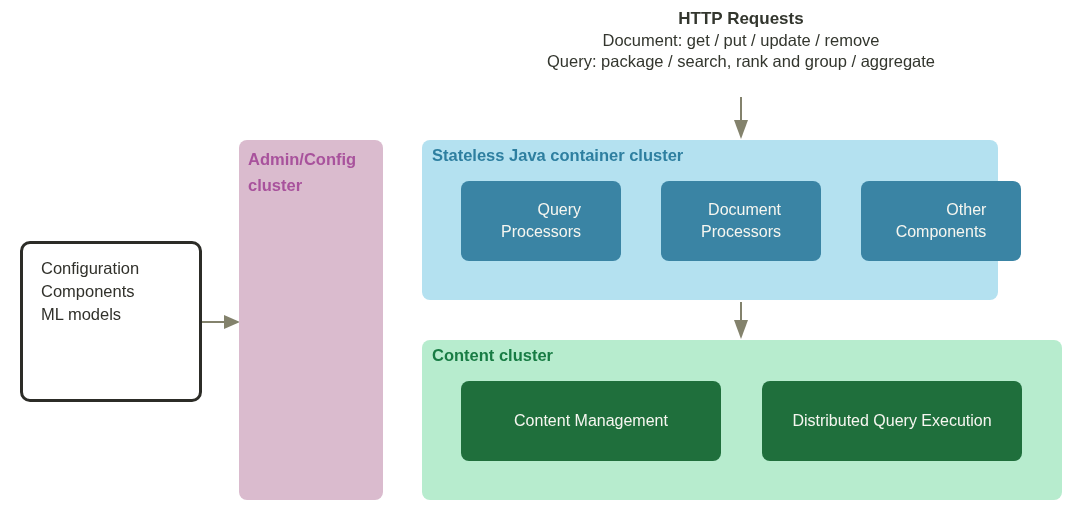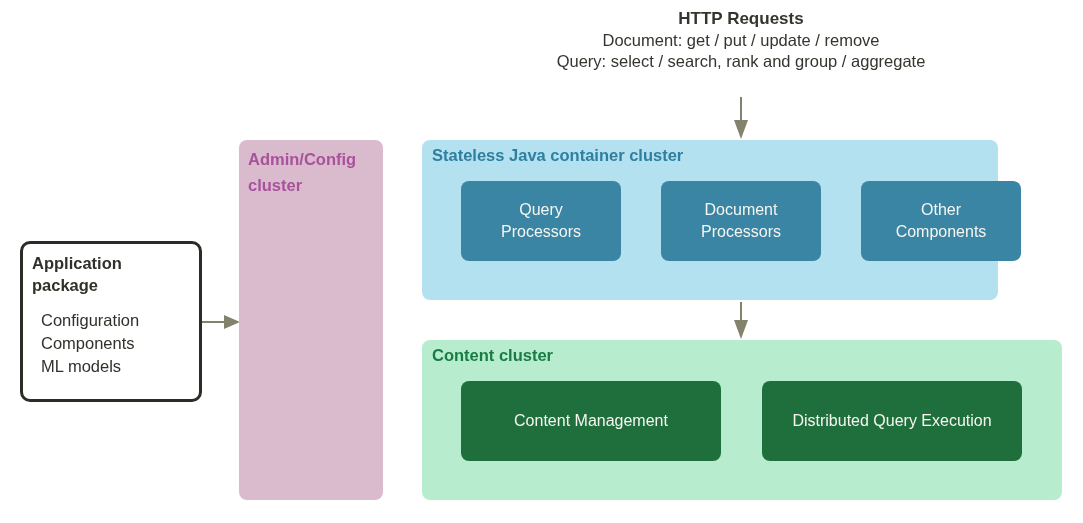--- a/index.html
+++ b/index.html
@@ -34,21 +34,21 @@
   .cluster-title{position:absolute; left:10px; top:6px; font-weight:bold; font-size:16.5px;}
   .blue{background:var(--blue-cluster-bg);}
   .blue .cluster-title{color:var(--blue-cluster-title);}
   .green{background:var(--green-cluster-bg);}
   .green .cluster-title{color:var(--green-cluster-title);}
   .pink{background:var(--pink-cluster-bg);}
   .pink .cluster-title{left:9px; color:var(--pink-cluster-title); line-height:26px;}
 
   
   .comp{position:absolute; top:41px; height:80px; border-radius:8px;
-    display:flex; align-items:center; justify-content:center; text-align:center;
+    display:flex; align-items:center; justify-content:center; text-align:right;
     color:var(--box-text); font-size:16px; line-height:22px;}
   .teal{background:var(--teal-box-bg); width:160px;}
   .dgreen{background:var(--dark-green-box-bg); width:260px;}
 
   .preline{white-space:pre-line;}
 
   
   .app-box{position:absolute; left:20px; top:241px; width:182px; height:161px;
     background:var(--page-bg); border:3px solid var(--app-box-border); border-radius:10px;
     color:var(--app-box-text); font-size:16.5px;}
@@ -56,31 +56,29 @@
   .app-items{margin-top:13px; padding-left:18px; line-height:23px; list-style:none;}
 </style>
 </head>
 <body>
 
 <div class="canvas">
 
   <div class="header-block">
     <div class="title">HTTP Requests</div>
     <div>Document: get / put / update / remove</div>
-    <div>Query: select / search, rank and group / aggregate</div>
+    <div>Query: package / search, rank and group / aggregate</div>
   </div>
 
   <div>
     <div class="v-shaft" style="left:740px; top:97px; height:24px;"></div>
     <div class="v-head" style="left:734px; top:120px;"></div>
   </div>
 
   <div class="app-box">
-    <div class="app-title preline">Application
-package</div>
     <ul class="app-items">
       <li>Configuration</li>
       <li>Components</li>
       <li>ML models</li>
     </ul>
   </div>
 
   <div>
     <div class="h-shaft" style="left:202px; top:321px; width:23px;"></div>
     <div class="h-head" style="left:224px; top:315px;"></div>

